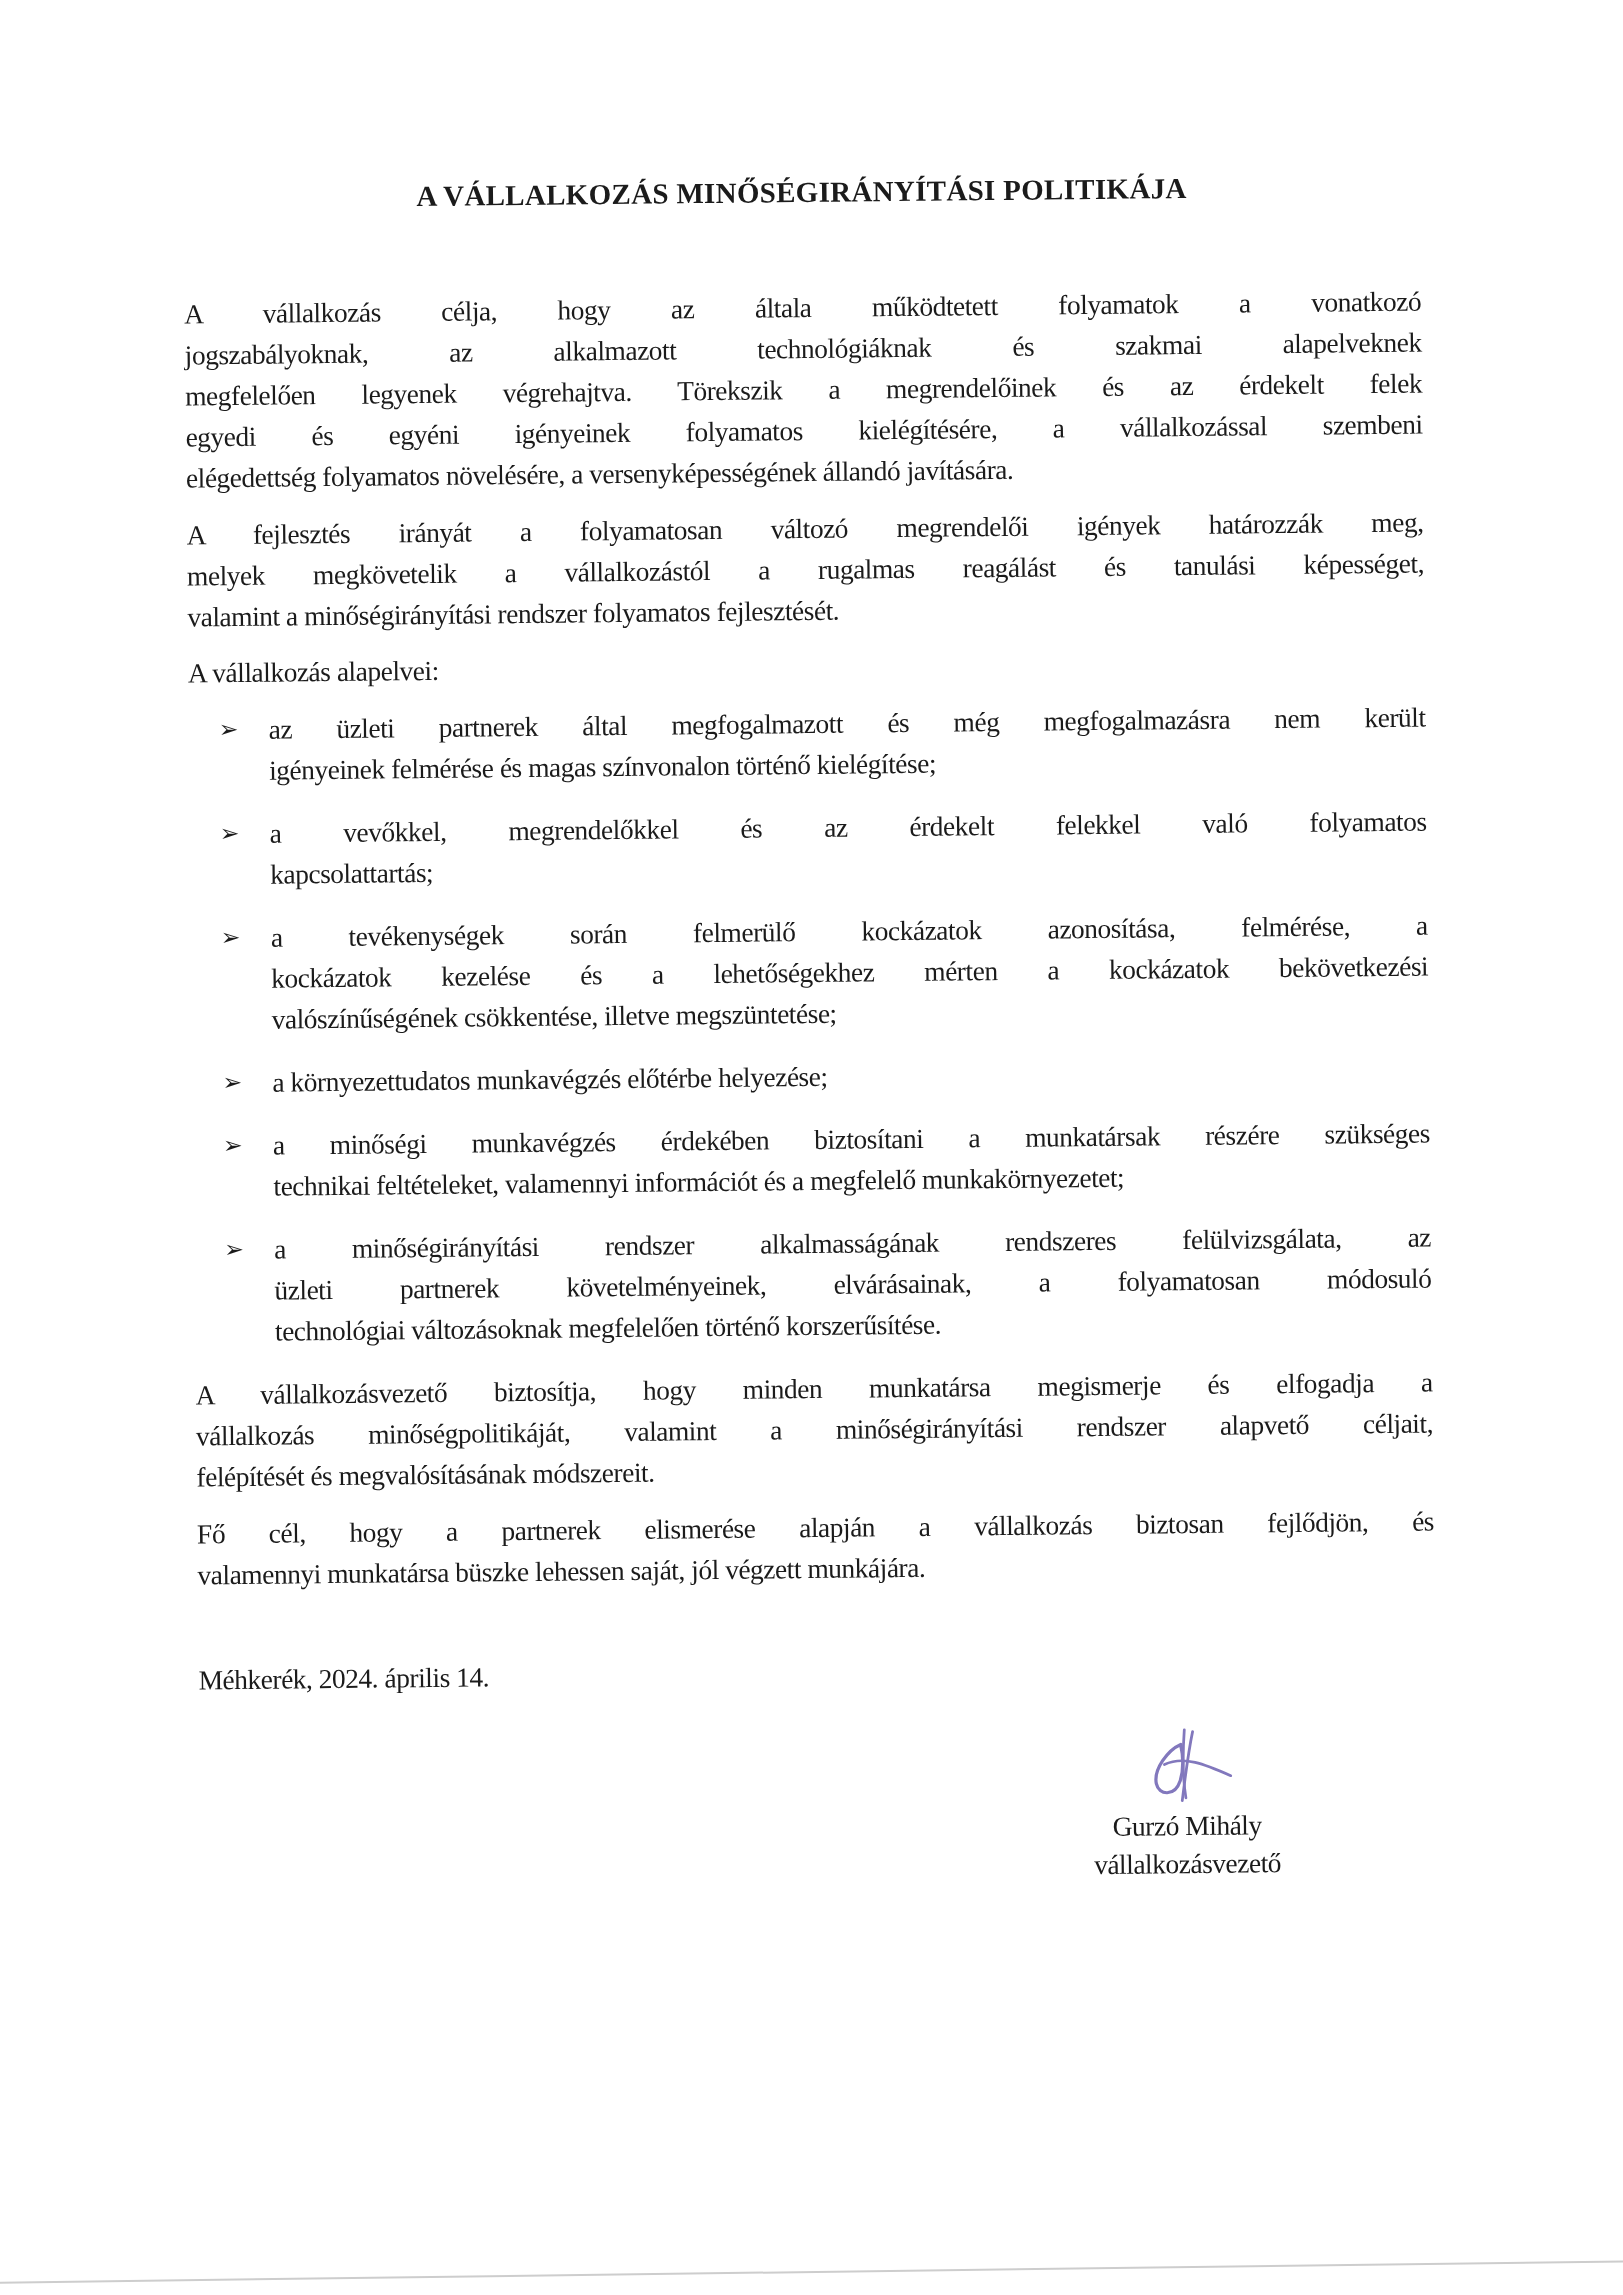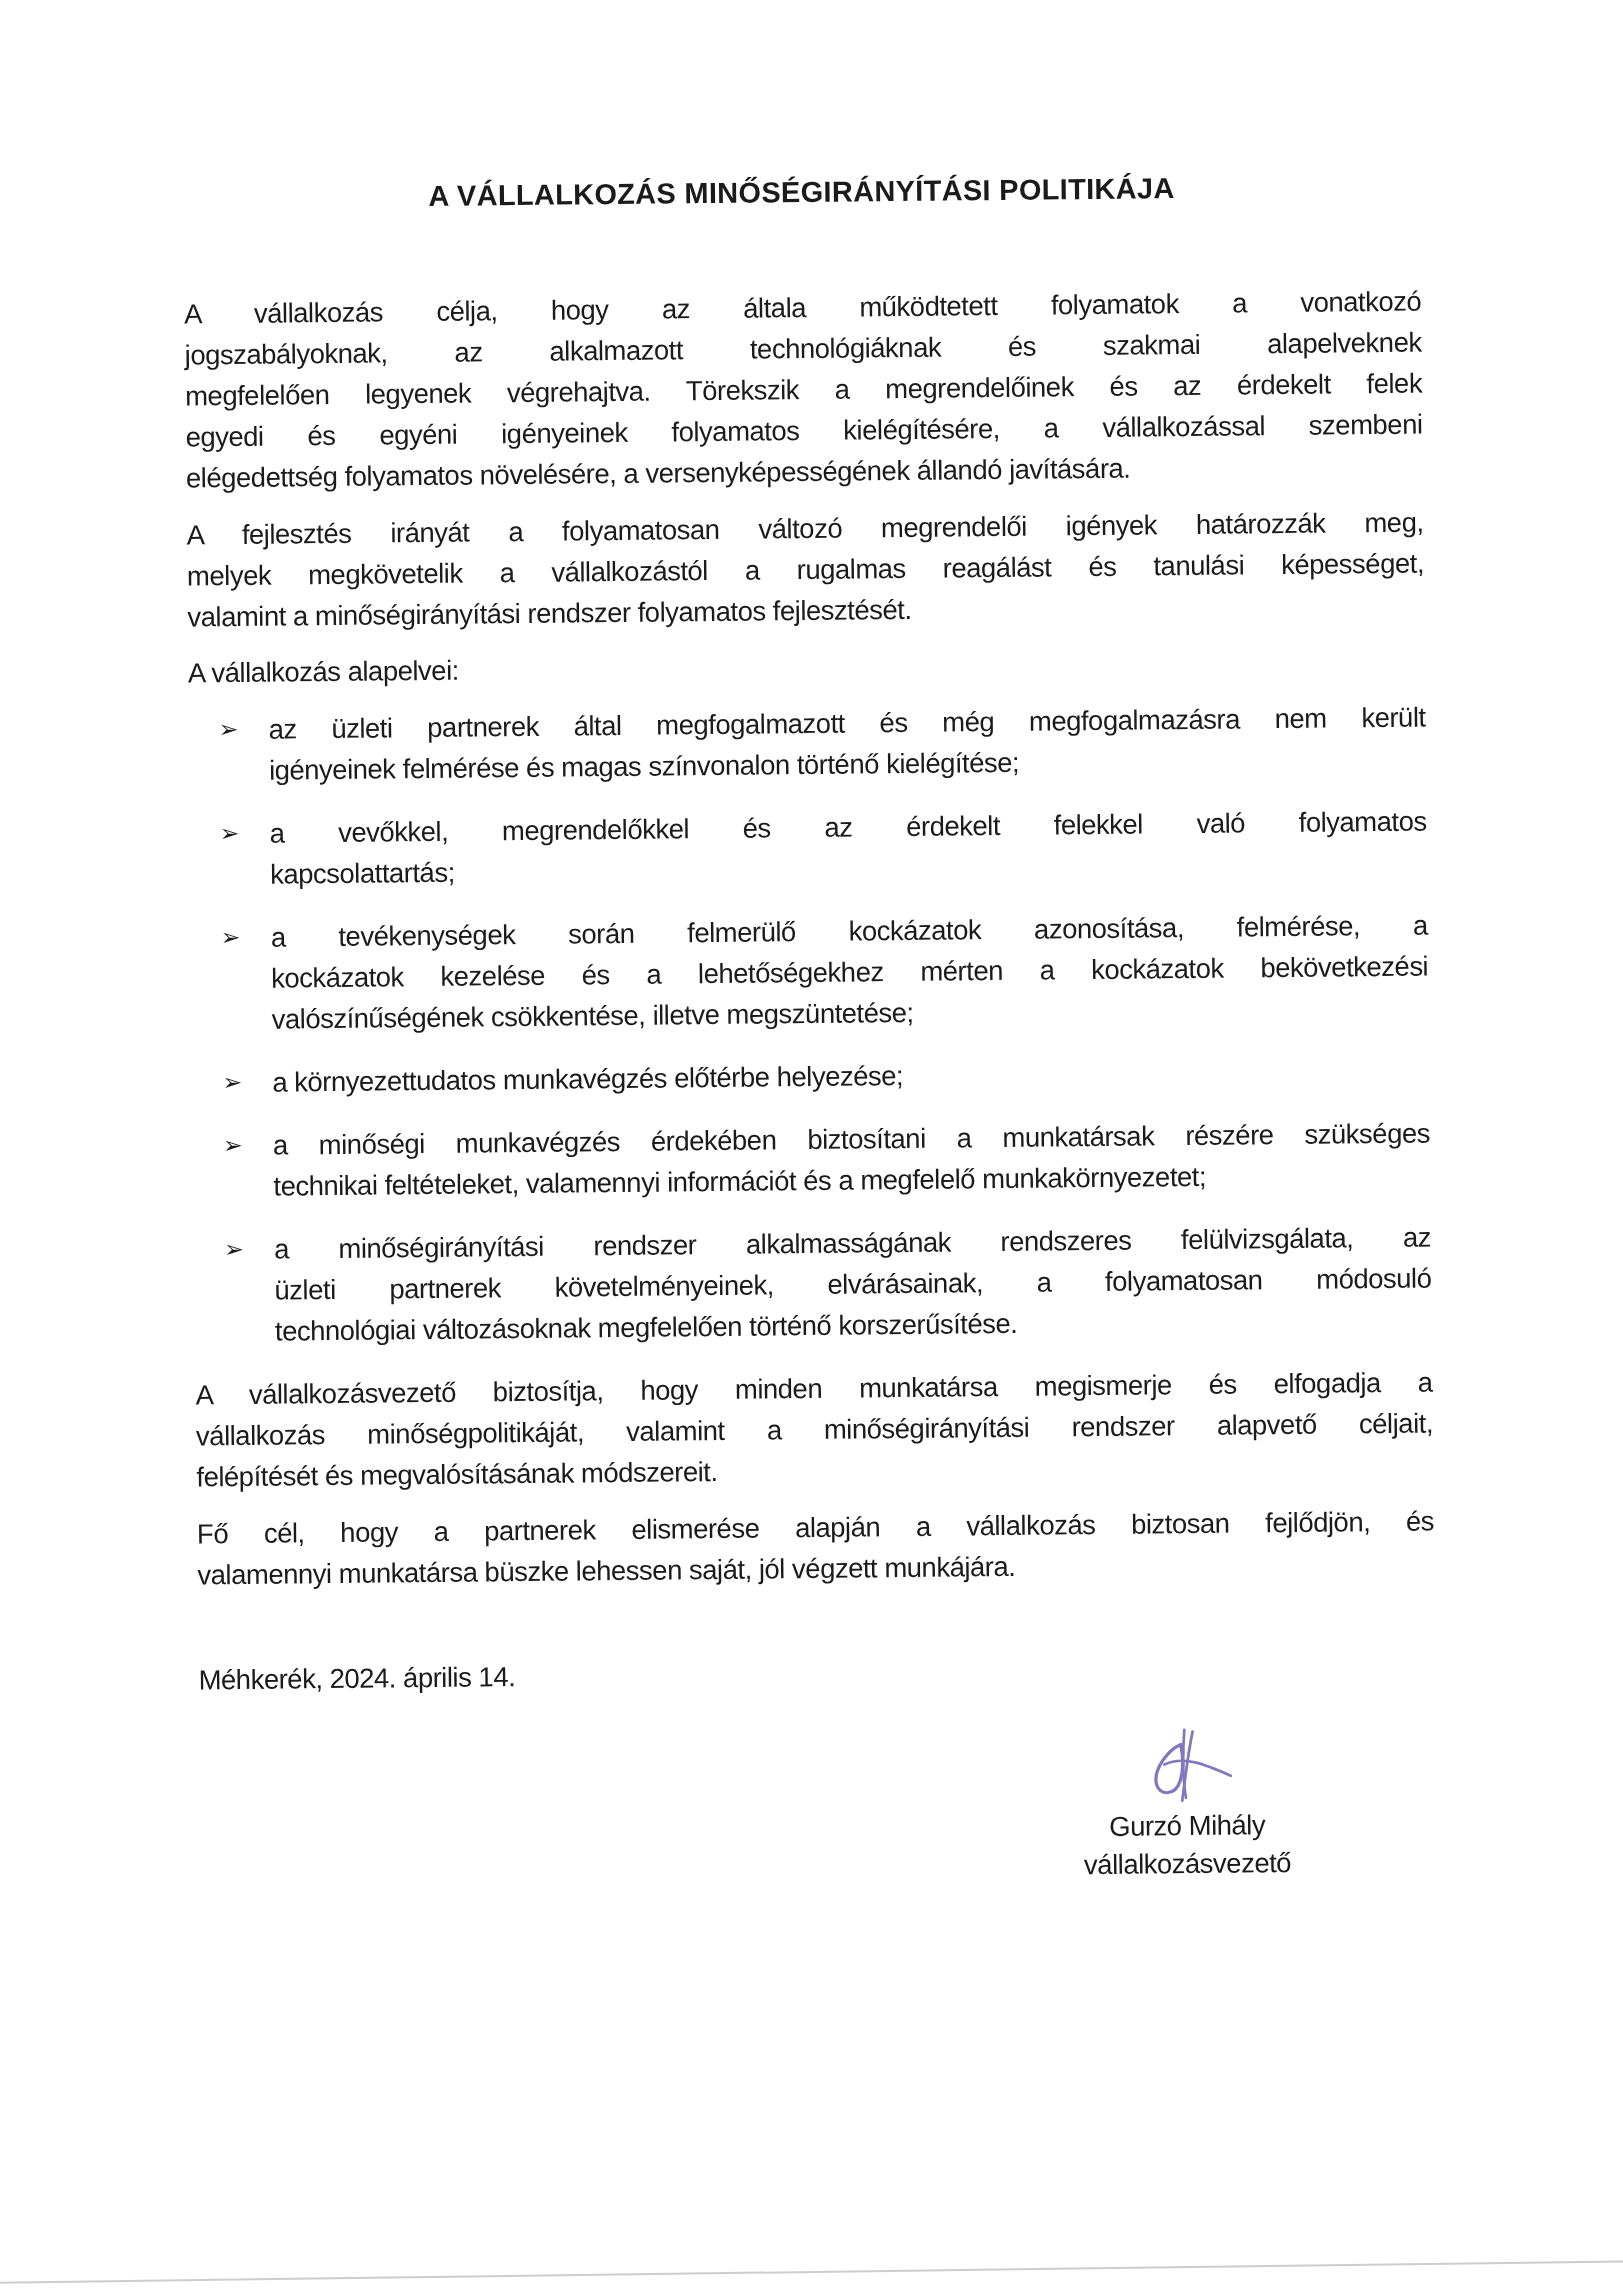--- a/index.html
+++ b/index.html
@@ -2,21 +2,21 @@
 <html lang="hu" style="font-size:10.5px"><head>
 <meta charset="utf-8">
 <style>
   html, body { margin: 0; padding: 0; background: #ffffff; }
   .page {
     position: relative;
     width: 1623px;
     height: 2295px;
     background: #ffffff;
     overflow: hidden;
-    font-family: Liberation Sans, sans-serif;
+    font-family: Liberation Serif, serif;
     color: #1b1b1b;
   }
   .content {
     position: absolute;
     left: 190px;
     right: 196px;
     top: 175px;
     transform: rotate(-0.6deg);
     transform-origin: 50% 40%;
   }

